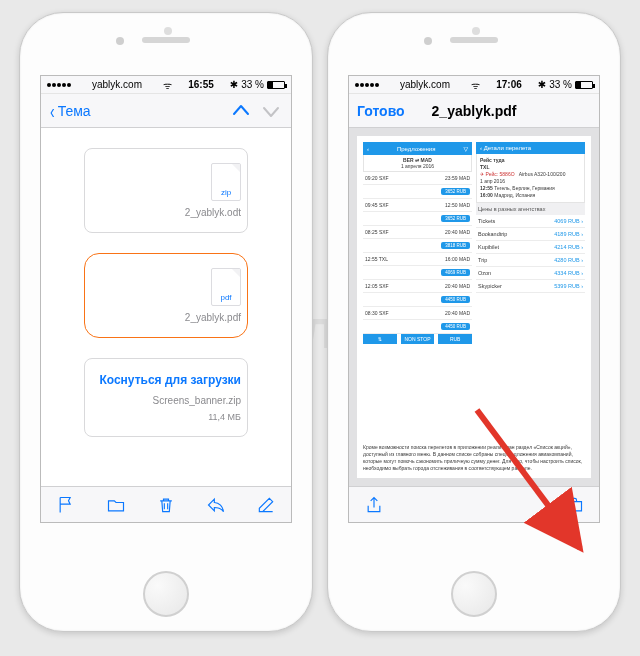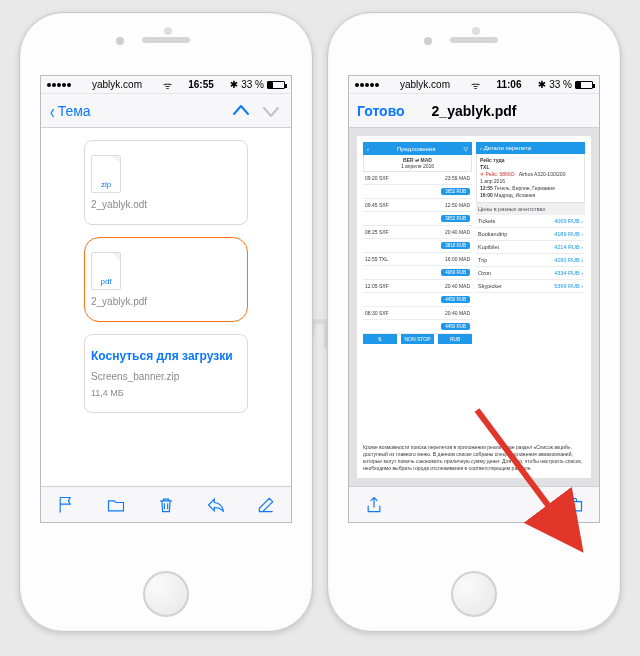--- a/index.html
+++ b/index.html
@@ -26,21 +26,21 @@
   
   .nav{height:34px;background:#f7f7f9;border-bottom:1px solid #d0d0d2;display:flex;align-items:center;padding:0 8px;font-size:14px;position:relative}
   .back{color:#0b78ff;display:flex;align-items:center;gap:2px}
   .navtitle{position:absolute;left:0;right:0;text-align:center;font-weight:600;color:#000;pointer-events:none}
   .navright{margin-left:auto;display:flex;gap:6px}
   .chev{width:24px;height:24px;display:flex;align-items:center;justify-content:center;color:#0b78ff;font-size:14px}
   .done{color:#0b78ff;font-weight:600}
   
   .body{flex:1;overflow:hidden;background:#fff;position:relative}
   .sender{font-size:13px;padding:6px 10px;color:#000}
-  .att{margin:12px auto;width:164px;border:1px solid #d9d9db;border-radius:8px;padding:14px 6px;display:flex;flex-direction:column;align-items:flex-start;gap:6px;background:#fff}
+  .att{margin:20px auto;width:164px;border:1px solid #d9d9db;border-radius:8px;padding:14px 6px;display:flex;flex-direction:column;align-items:flex-end;gap:6px;background:#fff}
   .att.h{border:1px solid #f97316;border-radius:15px}
   .fileicon{width:30px;height:38px;background:#fff;border:1px solid #dcdce0;border-radius:2px;position:relative;display:flex;align-items:flex-end;justify-content:center;font-size:8px;color:#0b78ff;padding-bottom:3px}
   .fileicon.dog::before{content:"";position:absolute;top:0;right:0;border-top:8px solid #f2f2f4;border-left:8px solid transparent}
   .att .fn{font-size:10px;color:#8a8a8e;text-align:center}
   .att .tap{font-size:12px;color:#0b78ff;font-weight:600;text-align:center;line-height:1.3}
   .att .meta{font-size:9px;color:#8a8a8e}
   
   .toolbar{height:36px;background:#f7f7f9;border-top:1px solid #d0d0d2;display:flex;align-items:center;justify-content:space-around}
   .tb{width:22px;height:22px;display:flex;align-items:center;justify-content:center}
   .tb svg{width:20px;height:20px;stroke:#0b78ff;fill:none;stroke-width:1.4}
@@ -181,21 +181,21 @@
             <span class="dots">
                 <i></i>
                 <i></i>
                 <i></i>
                 <i></i>
                 <i></i>
               </span>
             <span>yablyk.com</span>
             <span class="wifi">ᯤ</span>
           </div>
-          <div class="c">11:06</div>
+          <div class="c">17:06</div>
           <div class="r">
             <span>✱</span>
             <span>33 %</span>
             <span class="batt">
                 <i></i>
               </span>
           </div>
         </div>
         <div class="nav">
           <div class="done">Готово</div>

